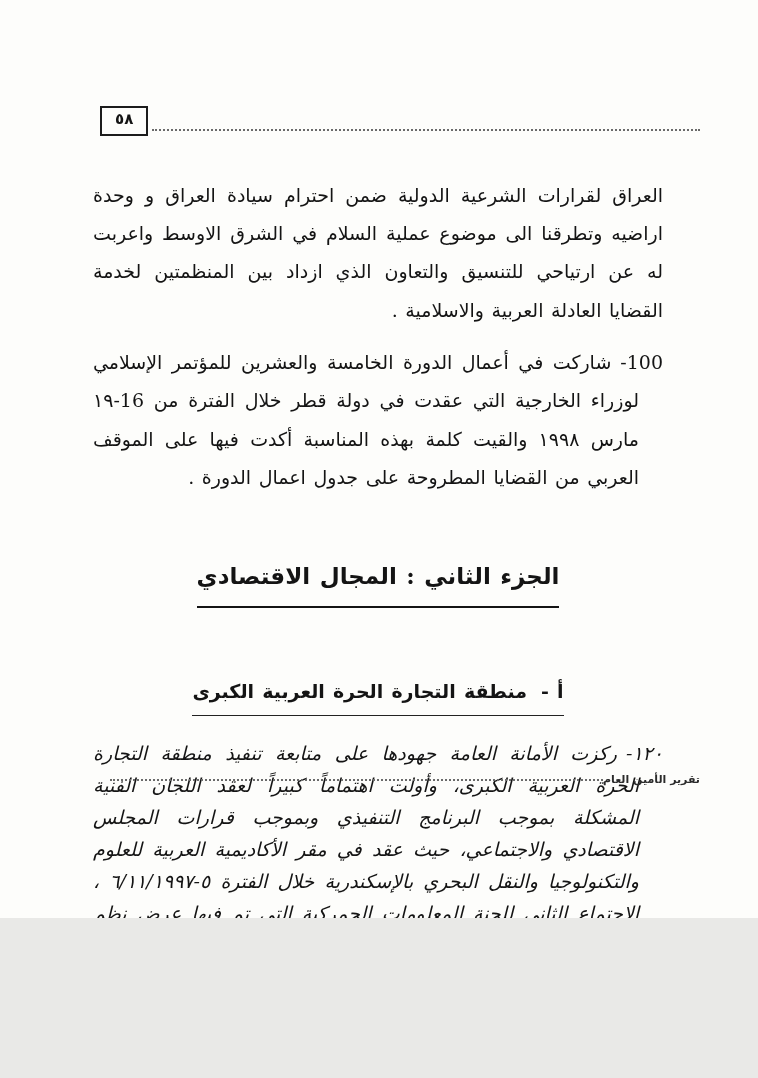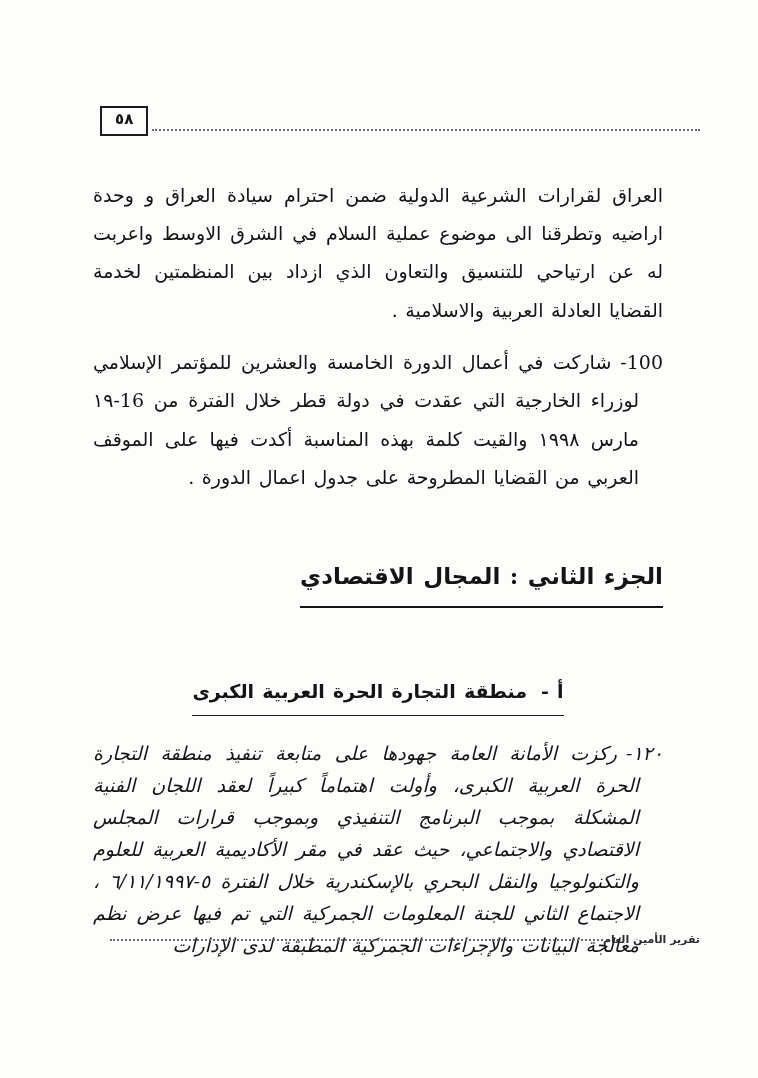--- a/index.html
+++ b/index.html
@@ -6,21 +6,21 @@
   html, body { width: 758px; }
   body {
     width: 758px;
     height: 1078px;
     background: #e9e9e7;
     font-family: "DejaVu Serif", "DejaVu Sans", serif;
   }
   .page {
     position: relative;
     width: 758px;
-    height: 1078px;
+    height: 918px;
     background: #fdfdfb;
     color: #141414;
     overflow: hidden;
   }
 
   
   .page-header {
     direction: ltr;
     display: flex;
     align-items: flex-end;
@@ -56,20 +56,21 @@
   .intro-paragraph { margin-top: 40px; }
   .numbered-item {
     margin-top: 14px;
     padding-right: 24px;
     text-indent: -24px;
   }
   .item-number { margin-left: 9px; white-space: nowrap; }
 
   .section-heading {
     margin-top: 56px;
+    text-align: center;
     font-size: 23px;
     font-weight: bold;
     text-indent: 0;
   }
   .section-heading .underline-wrap {
     display: inline-block;
     padding-bottom: 7px;
     border-bottom: 2.5px solid #141414;
   }
 

